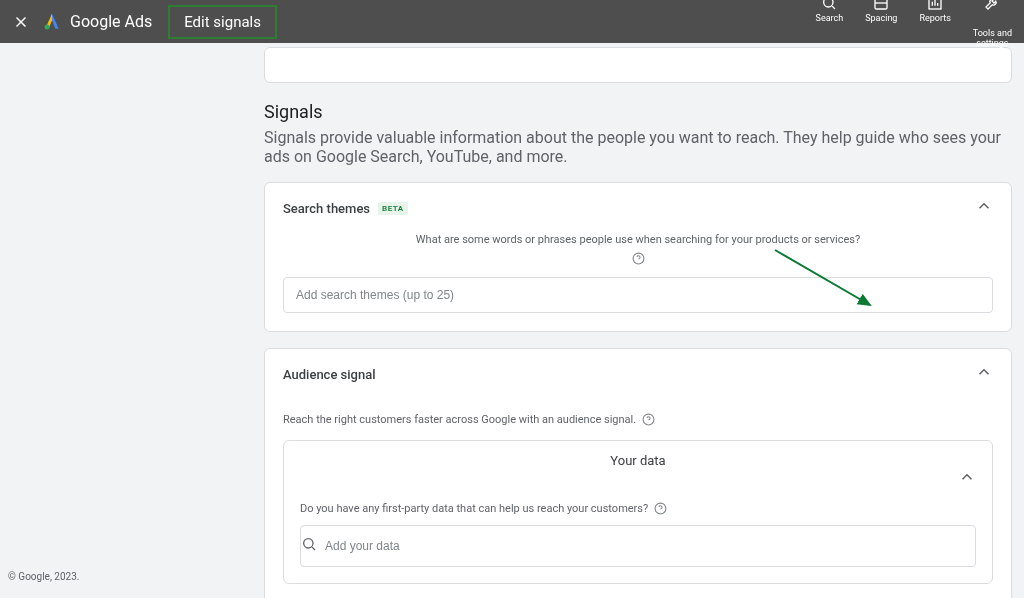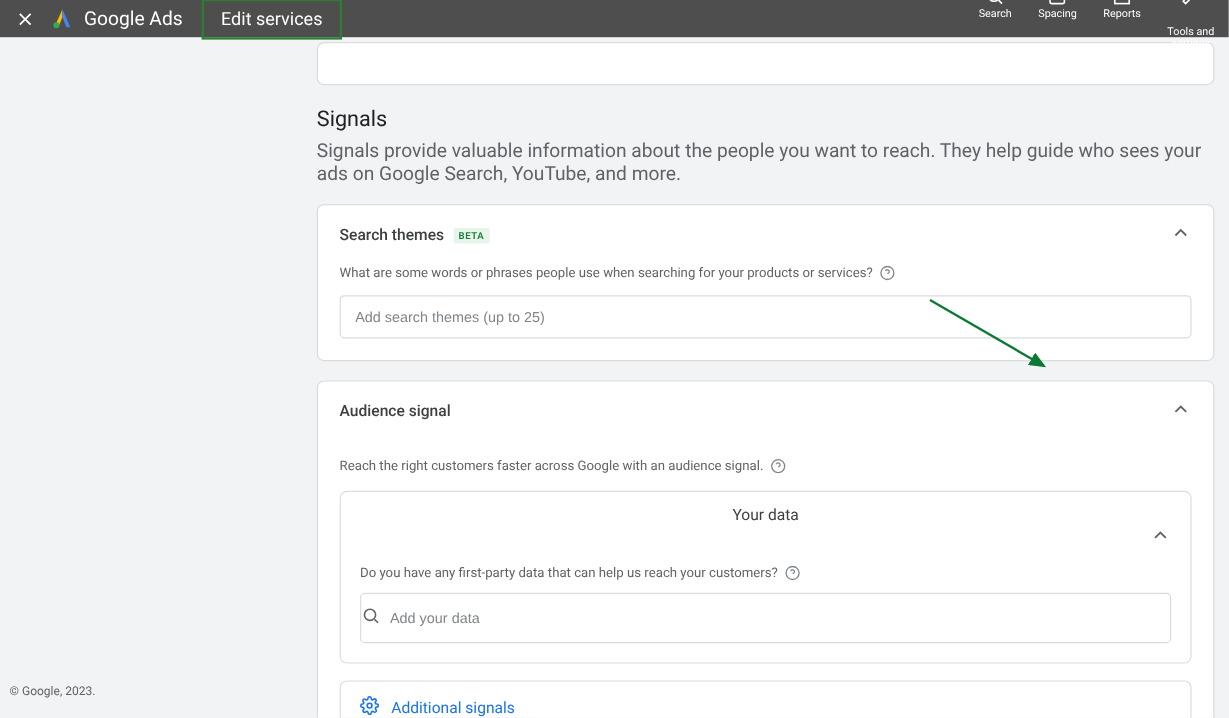--- a/index.html
+++ b/index.html
@@ -1,19 +1,19 @@
 <!DOCTYPE html>
 <html><head>
 <meta charset="utf-8">
 <style>
   * { box-sizing: border-box; margin: 0; padding: 0; }
   body { font-family: Roboto, Arial, sans-serif; background: #f1f3f4; width: 1024px; height: 598px; overflow: hidden; color: #3c4043; }
   
   
-  .header { background: #4e4e4e; height: 31px; display: flex; align-items: center; padding: 0 12px; position: relative; }
+  .header { background: #4e4e4e; height: 43px; display: flex; align-items: center; padding: 0 12px; position: relative; }
   .header .close-btn { color: #fff; cursor: pointer; margin-right: 12px; display: flex; align-items: center; }
   .header .logo { margin-right: 8px; display: flex; align-items: center; }
   .header .brand { color: #fff; font-size: 16px; margin-right: 16px; }
   .header .page-title { color: #fff; font-size: 15px; padding: 6px 14px; border: 2px solid #2e7d32; }
   .header .tools { margin-left: auto; display: flex; gap: 22px; }
   .header .tool { display: flex; flex-direction: column; align-items: center; color: #fff; font-size: 9px; cursor: pointer; position: relative; }
   .header .tool svg { margin-bottom: 2px; }
   .header .beta-chip-small { position: absolute; top: -4px; right: -10px; background: #e6f4ea; color: #188038; font-size: 6px; font-weight: 500; padding: 1px 3px; border-radius: 2px; }
   
   
@@ -23,21 +23,21 @@
   
   .section-title { font-size: 18px; font-weight: 400; color: #202124; margin-bottom: 6px; }
   .section-desc { font-size: 16px; color: #5f6368; margin-bottom: 16px; }
   
   .panel { background: #fff; border: 1px solid #dadce0; border-radius: 6px; margin-bottom: 16px; }
   .panel-header { display: flex; align-items: center; padding: 14px 18px; cursor: pointer; }
   .panel-header .panel-title { font-size: 13px; font-weight: 500; color: #3c4043; }
   .panel-header .beta-chip { background: #e6f4ea; color: #188038; font-size: 8px; font-weight: 600; padding: 2px 4px; border-radius: 2px; margin-left: 8px; letter-spacing: 0.5px; }
   .panel-header .chevron { margin-left: auto; color: #5f6368; }
   .panel-body { padding: 0 18px 18px; }
-  .panel-subtext { font-size: 11px; color: #5f6368; margin-bottom: 12px; display: flex; align-items: center; gap: 6px; }
+  .panel-subtext { font-size: 11px; color: #5f6368; margin-bottom: 12px; display: flex; align-items: center; gap: 6px; flex-direction: column; }
   
   .search-input-row { border: 1px solid #dadce0; border-radius: 4px; padding: 10px 12px; display: flex; align-items: center; gap: 8px; }
   .search-input-row input { border: none; outline: none; flex: 1; font-size: 12px; color: #3c4043; }
   .search-input-row input::placeholder { color: #80868b; }
   
   .aud-top-row { display: flex; align-items: center; justify-content: space-between; padding: 14px 18px 14px 18px; }
   .aud-top-row .desc { font-size: 11px; color: #5f6368; display: flex; align-items: center; gap: 6px; }
   .add-saved-btn { color: #1a73e8; font-size: 12px; padding: 6px 10px; border: 2px solid #0b7a34; border-radius: 3px; cursor: pointer; }
   
   .sub-panel { border: 1px solid #dadce0; border-radius: 6px; margin: 0 18px 14px; }
@@ -72,21 +72,21 @@
       </svg>
   </div>
   <div class="logo">
     <svg width="20" height="20" viewBox="0 0 24 24">
       <path d="M12 2 L4 20 L8 20 L12 10 Z" fill="#fbbc04"></path>
       <path d="M12 2 L20 20 L16 20 L12 10 Z" fill="#4285f4"></path>
       <circle cx="6" cy="18" r="3" fill="#34a853"></circle>
     </svg>
   </div>
   <div class="brand">Google Ads</div>
-  <div class="page-title">Edit services</div>
+  <div class="page-title">Edit signals</div>
   <div class="tools">
     <div class="tool">
       <svg width="16" height="16" viewBox="0 0 24 24" fill="none" stroke="#fff" stroke-width="2">
           <circle cx="11" cy="11" r="7"></circle>
           <line x1="21" y1="21" x2="16.65" y2="16.65"></line>
         </svg>
       <span>Search</span>
     </div>
     <div class="tool">
       <span class="beta-chip-small">BETA</span>

